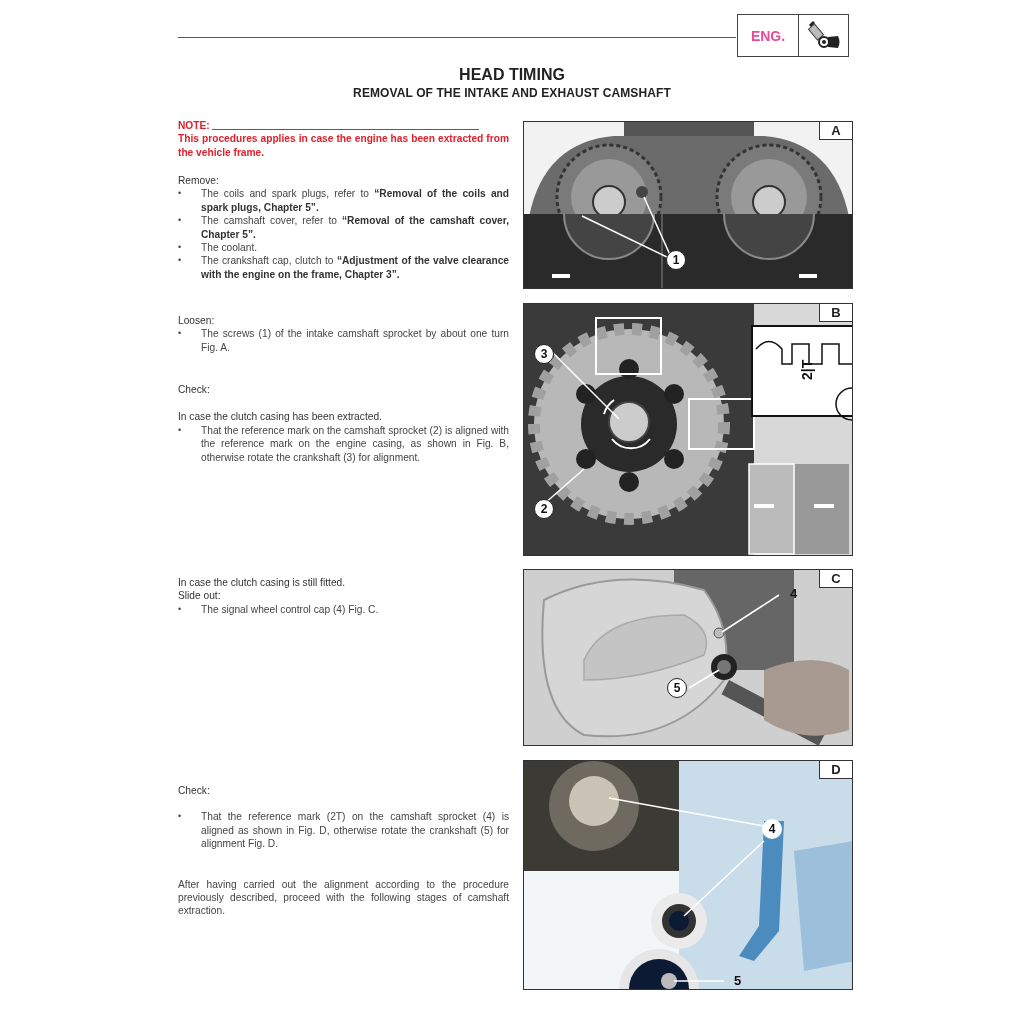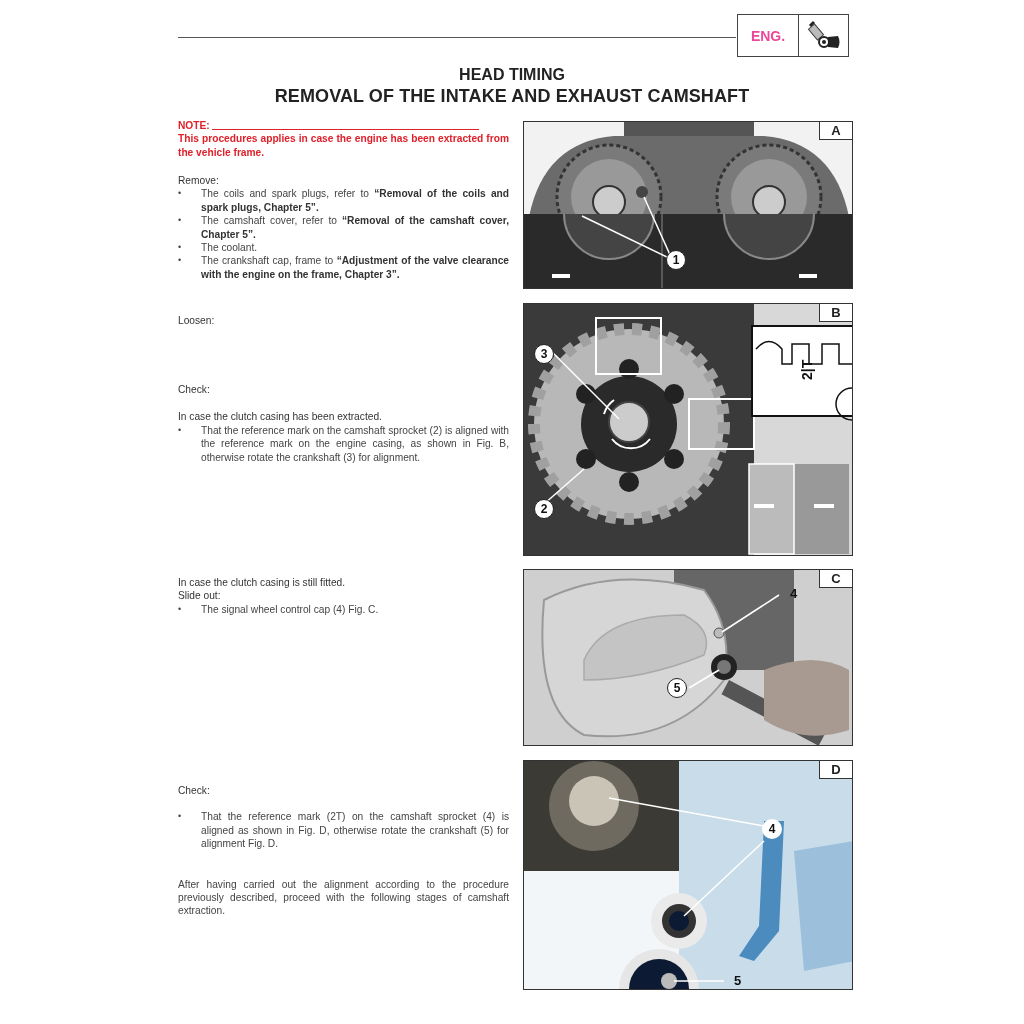--- a/index.html
+++ b/index.html
@@ -2,21 +2,21 @@
 <html><head>
 <meta charset="utf-8">
 <style>
   html, body { margin:0; padding:0; background:#ffffff; }
   body { width:1024px; height:1024px; position:relative; overflow:hidden; font-family:"Liberation Sans", sans-serif; color:#333; }
   .hdr-line { position:absolute; left:178px; top:37px; width:558px; height:1px; background:#555; }
   .badge { position:absolute; left:737px; top:14px; width:112px; height:43px; border:1px solid #444; display:flex; box-sizing:border-box; }
   .badge-text { width:60px; border-right:1px solid #444; display:flex; align-items:center; justify-content:center; font-weight:bold; font-size:14px; color:#ec4899; }
   .badge-icon { flex:1; display:flex; align-items:center; justify-content:center; }
   .title { position:absolute; left:0; width:1024px; text-align:center; top:66px; font-weight:bold; font-size:16px; color:#222; }
-  .subtitle { position:absolute; left:0; width:1024px; text-align:center; top:86px; font-weight:bold; font-size:18px; color:#222; letter-spacing:0.1px; }
+  .subtitle { position:absolute; left:0; width:1024px; text-align:center; top:86px; font-weight:bold; font-size:12px; color:#222; letter-spacing:0.1px; }
   .col { position:absolute; left:178px; width:331px; font-size:10.2px; line-height:13.4px; }
   .red { color:#e0202a; font-weight:bold; }
   .note-head { display:flex; align-items:flex-end; }
   .note-rule { flex:1; border-bottom:1px solid #e0202a; margin-left:2px; margin-bottom:2px; margin-right:30px; }
   .bold { font-weight:normal; color:#333; }
   ul { list-style:none; padding:0; margin:0; }
   li { position:relative; padding-left:23px; text-align:justify; color:#444; }
   li::before { content:"\2022"; position:absolute; left:0; top:0; font-size:9px; }
   li b { color:#333; }
   .fig { position:absolute; left:523px; width:330px; border:1px solid #333; box-sizing:border-box; overflow:hidden; }
@@ -51,26 +51,29 @@
     </div>
   <div class="red" style="text-align:justify;">This procedures applies in case the engine has been extracted from the vehicle frame.</div>
 </div>
 
 <div class="col" style="top:174px;">
   <div class="bold">Remove:</div>
   <ul>
     <li><span>The coils and spark plugs, refer to </span><b>“Removal of the coils and spark plugs, Chapter 5”.</b></li>
     <li><span>The camshaft cover, refer to </span><b>“Removal of the camshaft cover, Chapter 5”.</b></li>
     <li><span>The coolant.</span><b></b></li>
-    <li><span>The crankshaft cap, frame to </span><b>“Adjustment of the valve clearance with the engine on the frame, Chapter 3”.</b></li>
+    <li><span>The crankshaft cap, clutch to </span><b>“Adjustment of the valve clearance with the engine on the frame, Chapter 3”.</b></li>
   </ul>
 </div>
 
 <div class="col" style="top:314px;">
   <div class="bold">Loosen:</div>
+  <ul>
+      <li>The screws (1) of the intake camshaft sprocket by about one turn Fig. A.</li>
+    </ul>
 </div>
 
 <div class="col" style="top:383px;">
   <div class="bold">Check:</div>
   <div class="bold" style="margin-top:14px;">In case the clutch casing has been extracted.</div>
   <ul>
       <li>That the reference mark on the camshaft sprocket (2) is aligned with the reference mark on the engine casing, as shown in Fig. B, otherwise rotate the crankshaft (3) for alignment.</li>
     </ul>
 </div>
 

